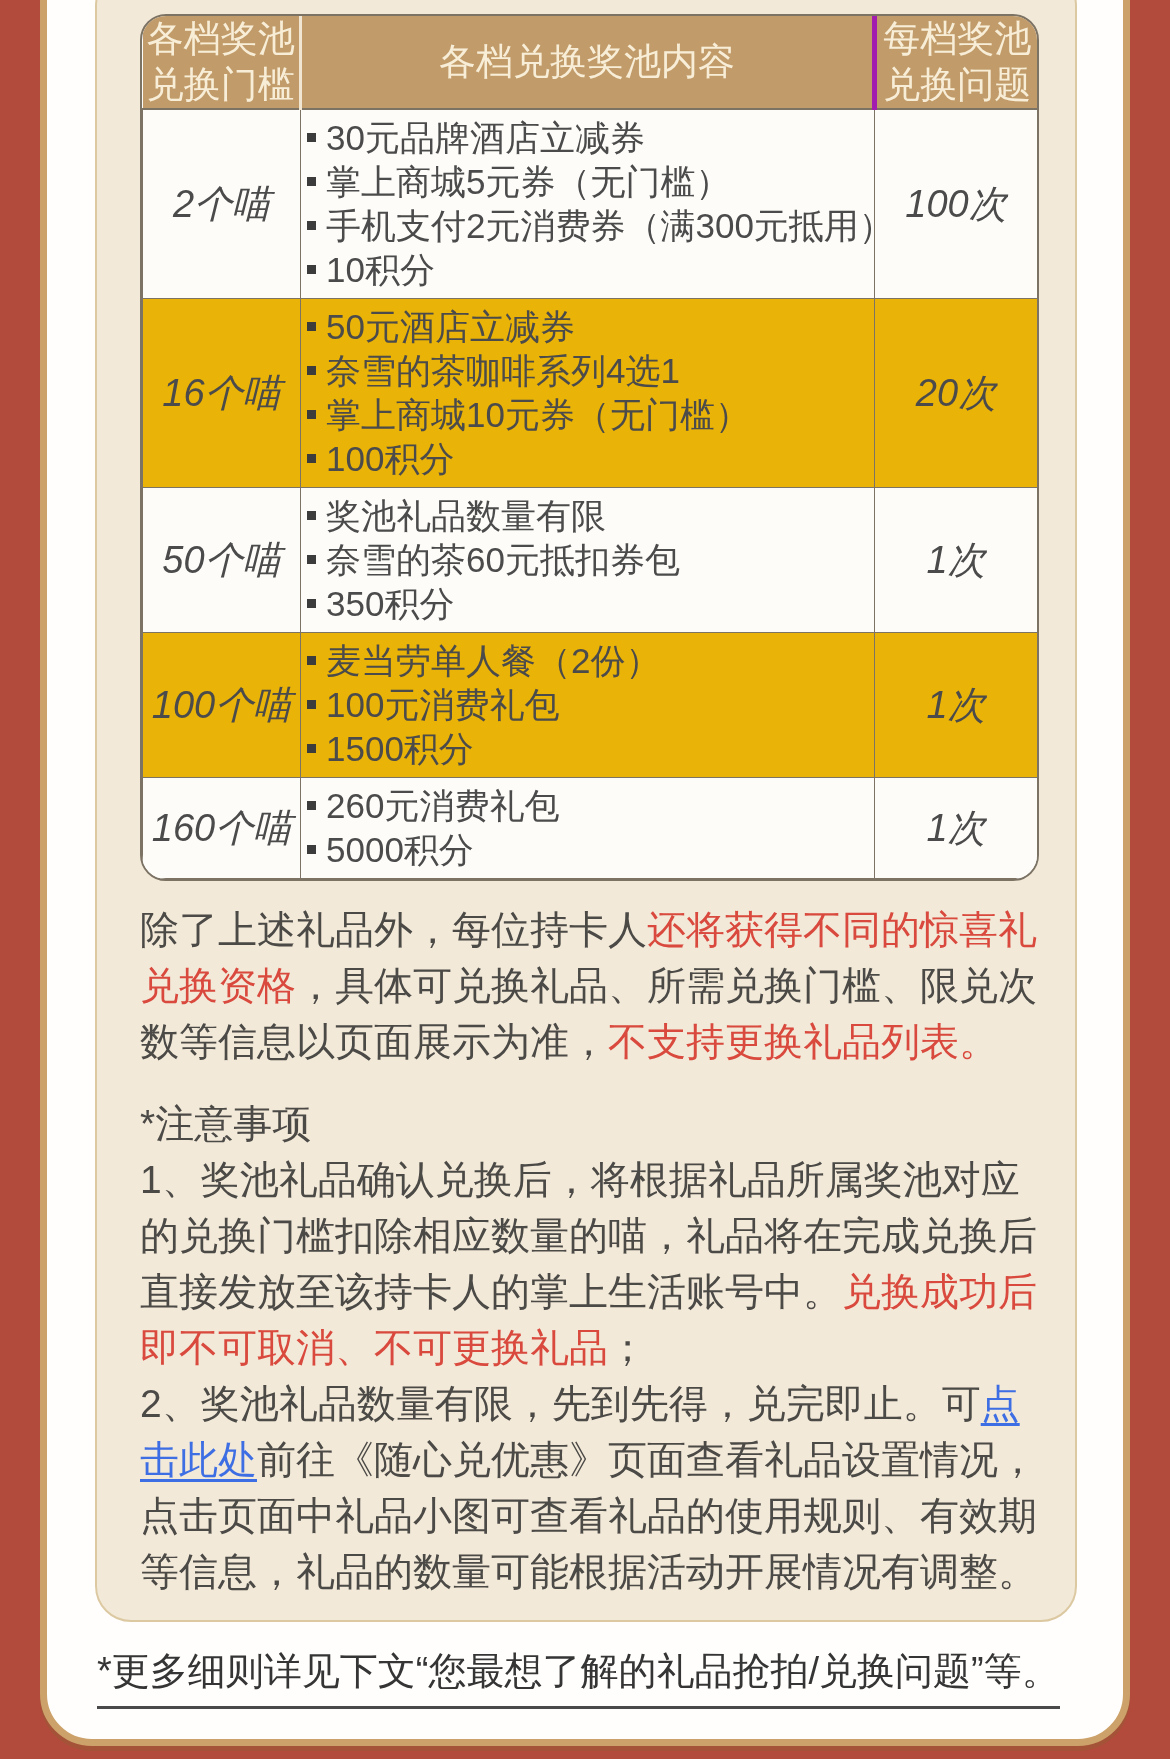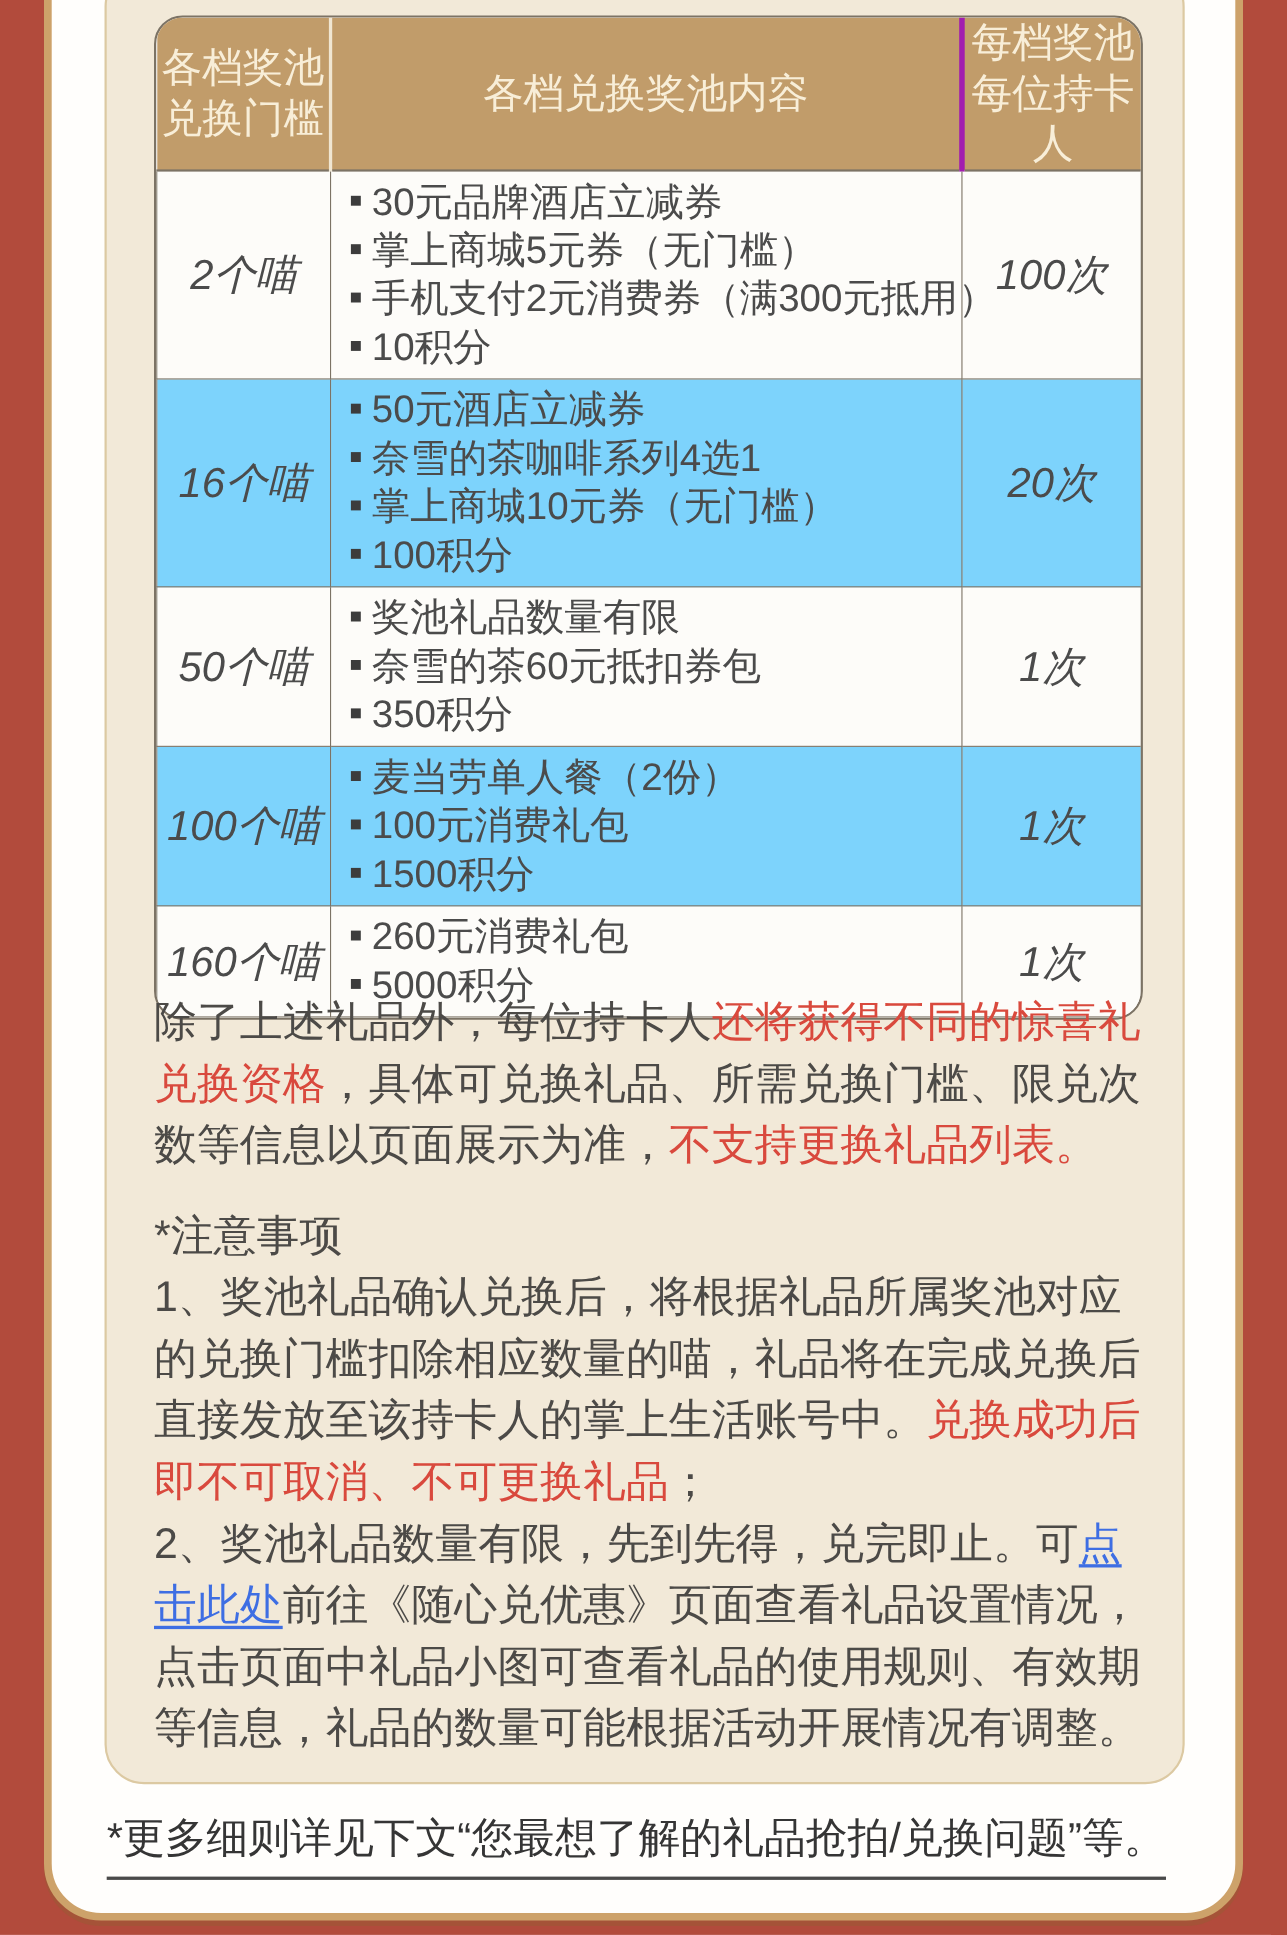--- a/index.html
+++ b/index.html
@@ -35,23 +35,23 @@
     font-size:37px;line-height:46px;height:88px;
     border-bottom:2px solid #7c7365;vertical-align:middle;text-align:center;
     padding:0;
   }
   th.th-mid{border-left:3px solid #f0e6d2;border-right:5px solid #a21caf;}
   td{
     border:1px solid #7c7365;vertical-align:middle;
     color:#4b4b4b;font-size:35px;padding:6px 0;
   }
   tr.row-white td{background:#fdfcf9;}
-  tr.row-beige td{background:#7dd3fc;}
+  tr.row-beige td{background:#eab308;}
   td.col-threshold,td.col-limit{text-align:center;font-size:38px;font-style:italic;}
-  td.col-items{padding-left:18px;}
+  td.col-items{padding-left:6px;}
   .item-line{line-height:44px;white-space:nowrap;}
   .bullet{
     display:inline-block;width:9px;height:9px;background:#3c3c3c;
     margin-right:10px;vertical-align:middle;margin-bottom:6px;
   }
 
   .notes{
     position:absolute;left:140px;top:902px;width:900px;
     font-size:39px;line-height:56px;color:#4c4a47;
     word-break:break-all;
@@ -88,21 +88,21 @@
         <tr>
             <th>
               <div>各档奖池</div>
               <div>兑换门槛</div>
             </th>
             <th class="th-mid">
               <div>各档兑换奖池内容</div>
             </th>
             <th>
               <div>每档奖池</div>
-              <div>每位持卡人</div>
+              <div>兑换问题</div>
             </th>
           </tr>
       </thead>
       <tbody>
           <tr class="row-white">
             <td class="col-threshold">2个喵</td>
             <td class="col-items">
               <div class="item-line"><span class="bullet"></span><span>30元品牌酒店立减券</span></div>
               <div class="item-line"><span class="bullet"></span><span>掌上商城5元券（无门槛）</span></div>
               <div class="item-line"><span class="bullet"></span><span>手机支付2元消费券（满300元抵用）</span></div>

